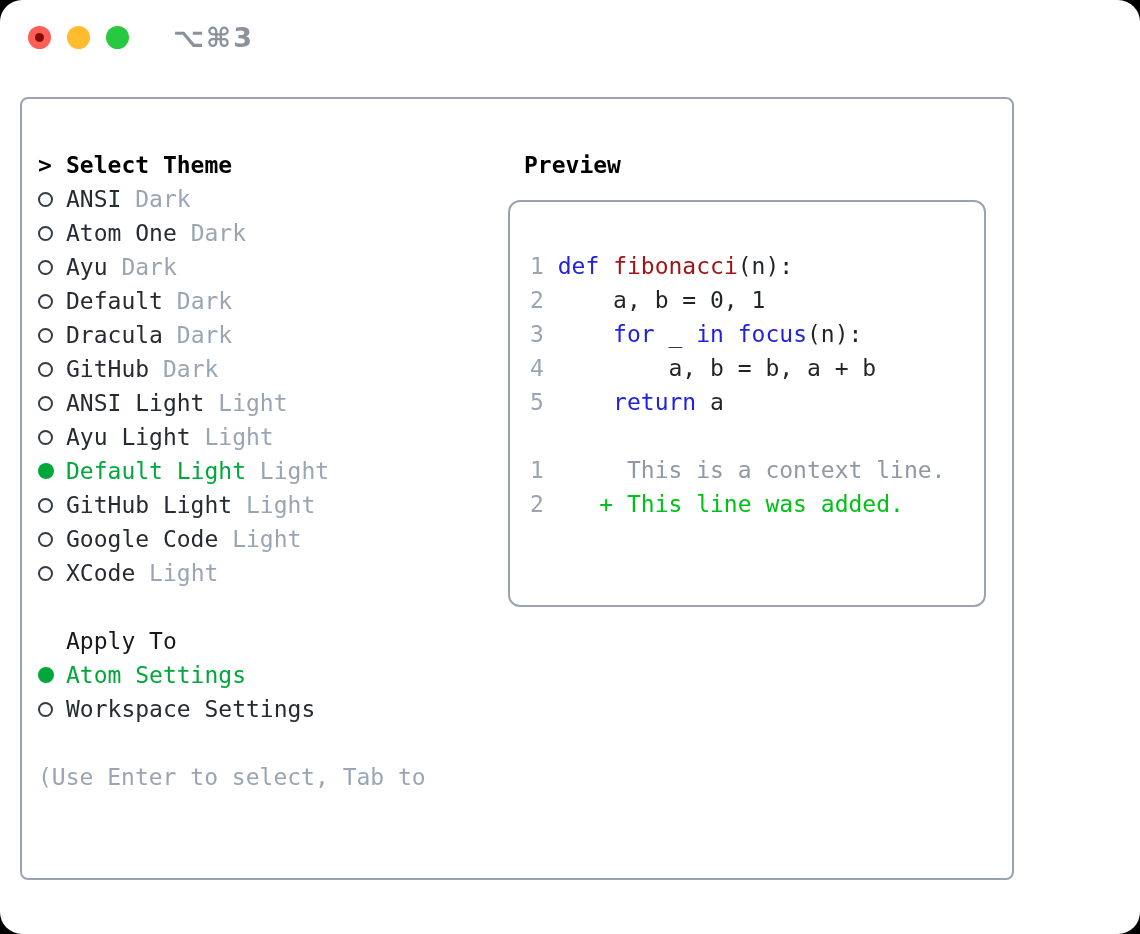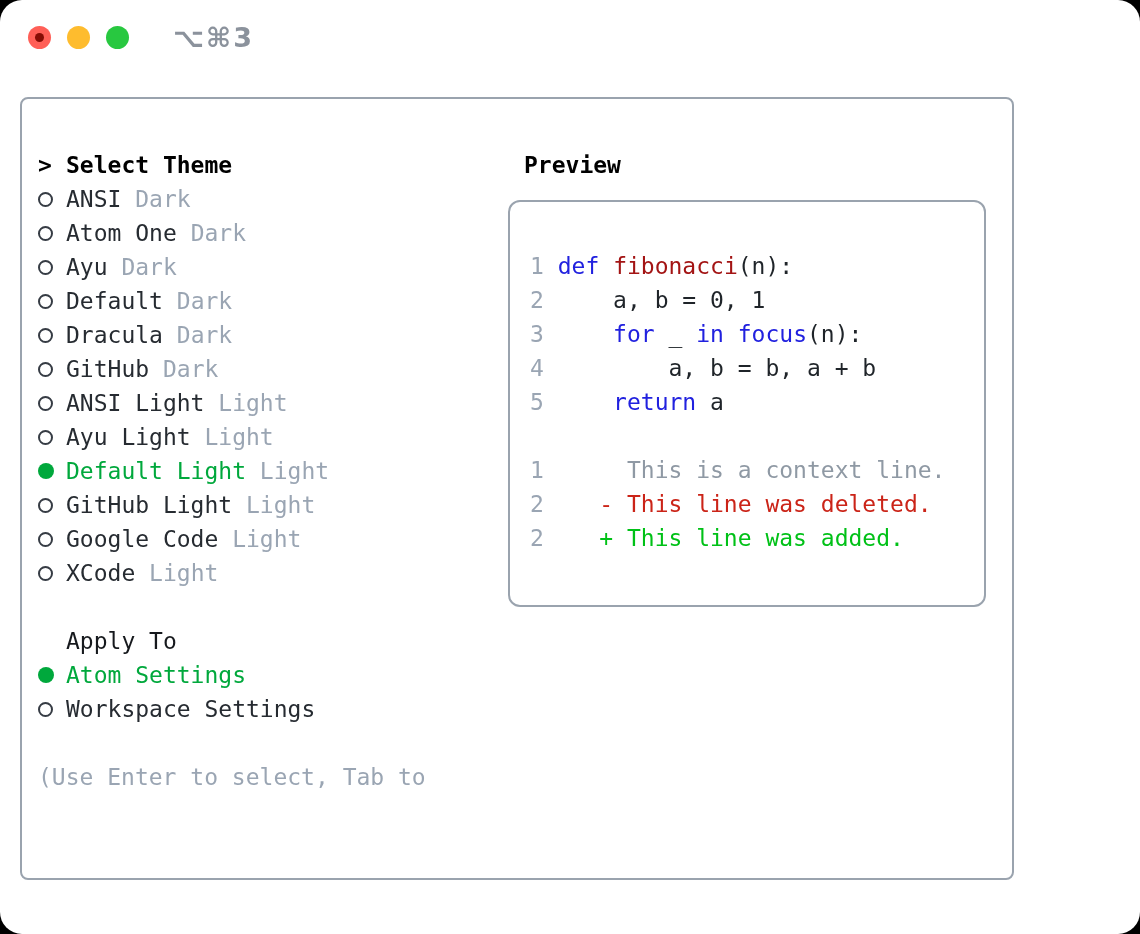--- a/index.html
+++ b/index.html
@@ -122,20 +122,19 @@
       <div class="code-area">
         <div>
             <div class="cline"><span class="ln">1</span><span class="tok-pl"> </span><span class="tok-kw">def</span><span class="tok-pl"> </span><span class="tok-fn">fibonacci</span><span class="tok-pl">(n):</span></div>
             <div class="cline"><span class="ln">2</span><span class="tok-pl">     a, b = 0, 1</span></div>
             <div class="cline"><span class="ln">3</span><span class="tok-pl">     </span><span class="tok-kw">for</span><span class="tok-pl"> _ </span><span class="tok-kw">in</span><span class="tok-pl"> </span><span class="tok-kw">focus</span><span class="tok-pl">(n):</span></div>
             <div class="cline"><span class="ln">4</span><span class="tok-pl">         a, b = b, a + b</span></div>
             <div class="cline"><span class="ln">5</span><span class="tok-pl">     </span><span class="tok-kw">return</span><span class="tok-pl"> a</span></div>
           </div>
         <div class="diff-block">
             <div class="cline"><span class="ln">1</span><span class="tok-ctx">      This is a context line.</span></div>
-            <div class="cline"><span class="ln">2</span><span class="tok-del">    - This line was deleted.</span></div>
             <div class="cline"><span class="ln">2</span><span class="tok-add">    + This line was added.</span></div>
           </div>
       </div>
     </div>
 
   </div>
 </div>
 
 </body></html>

